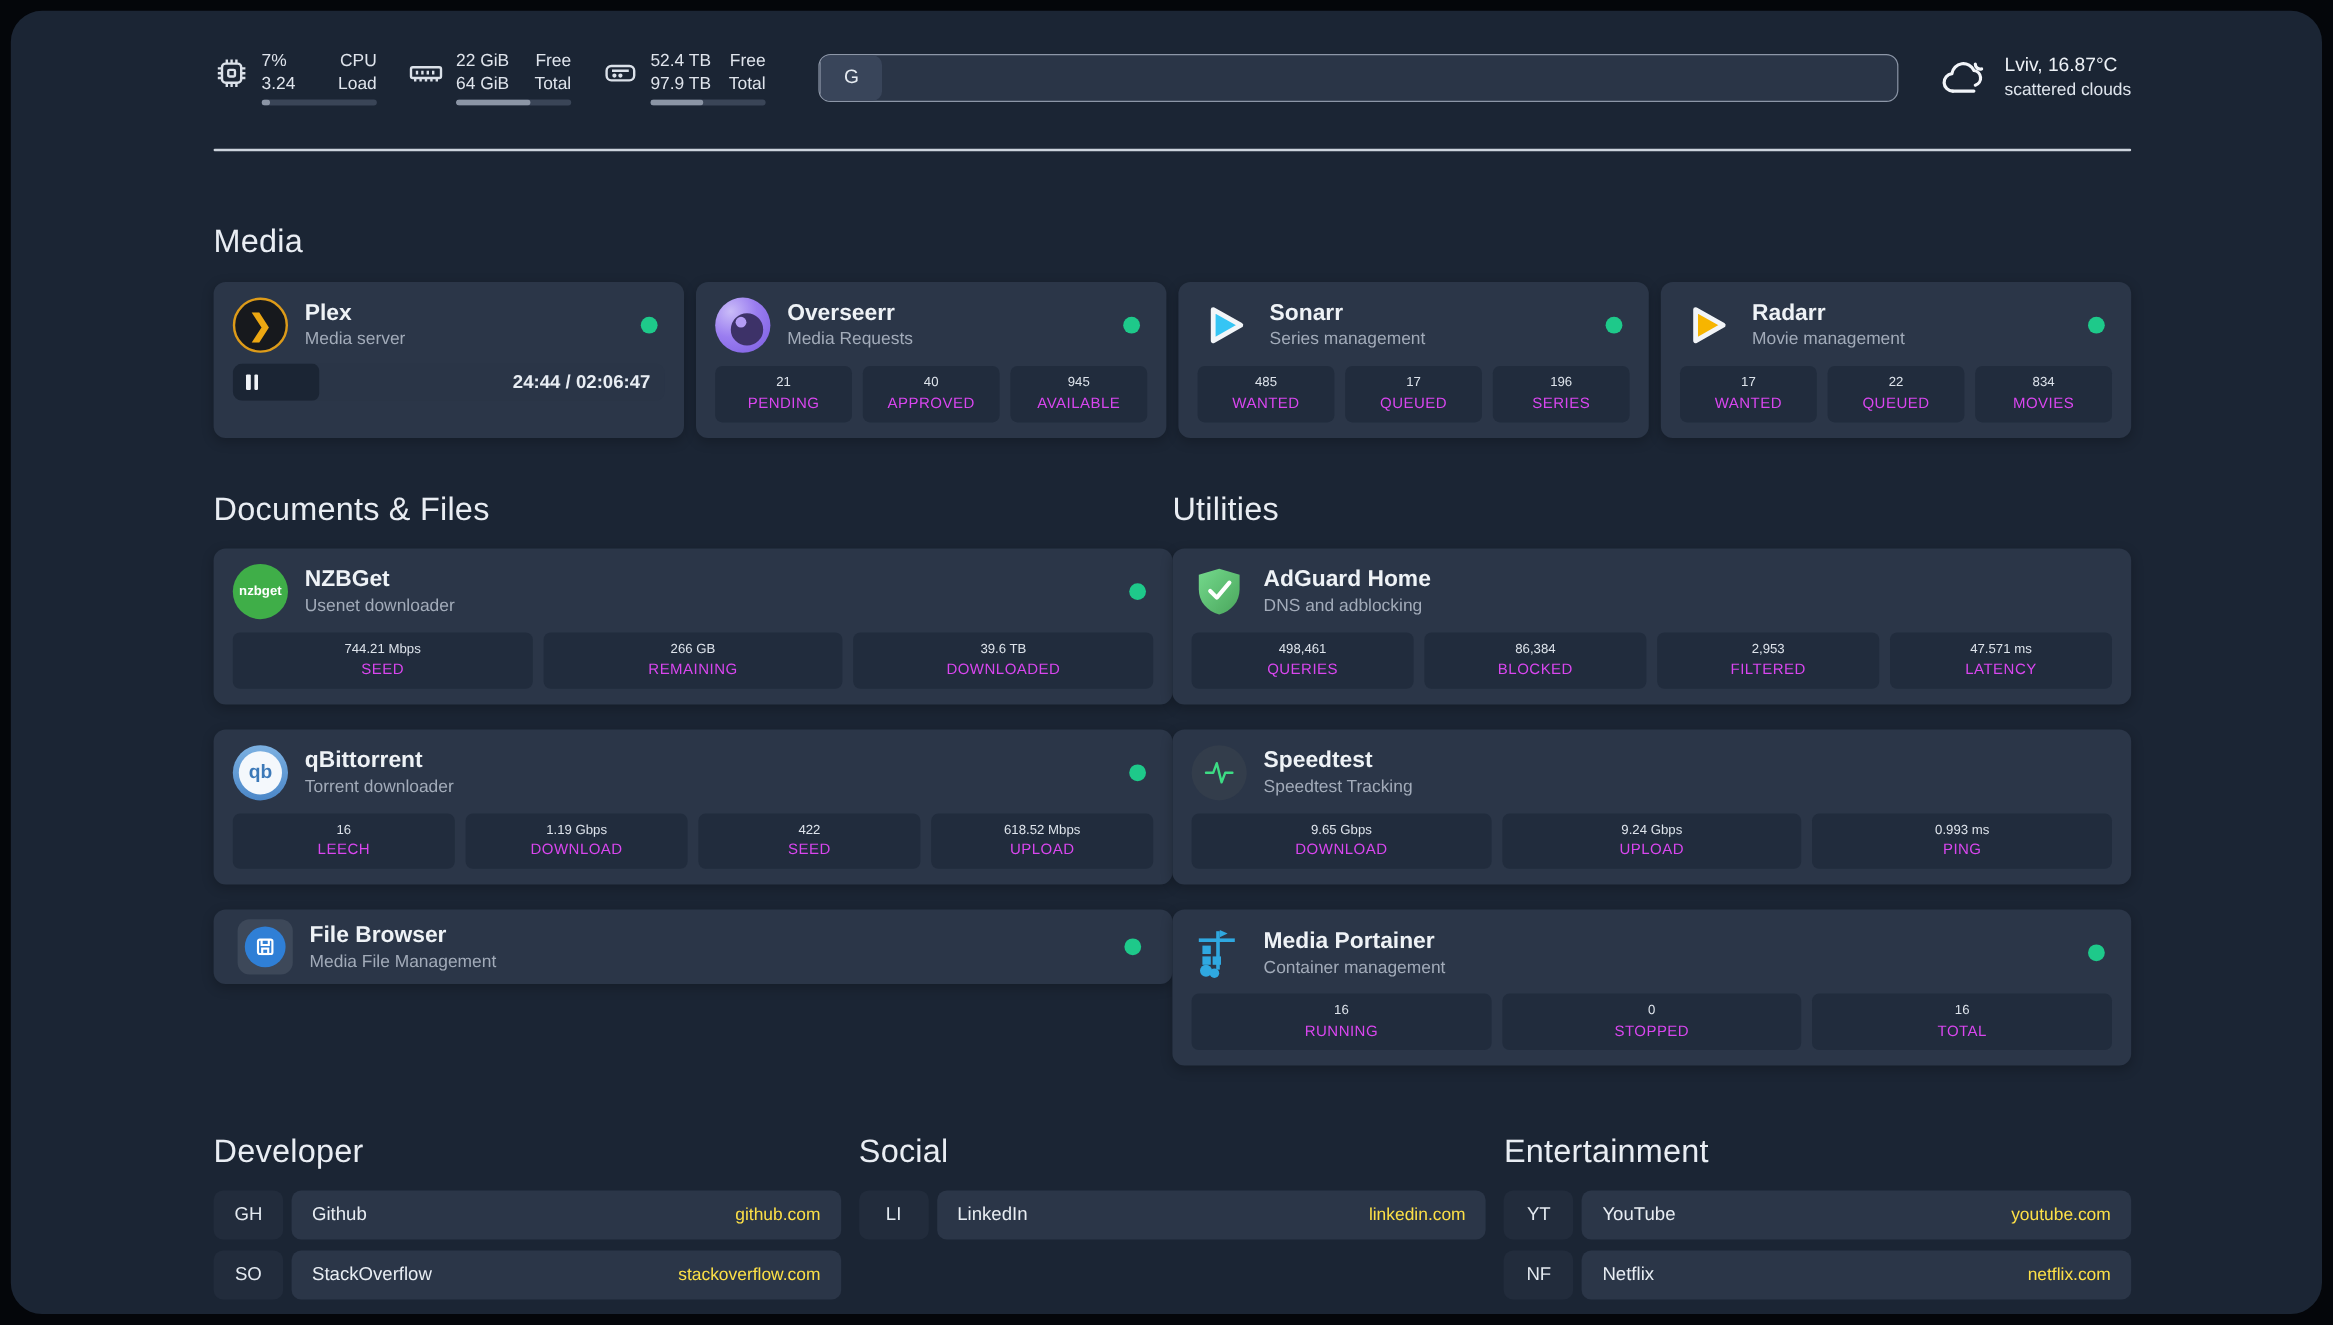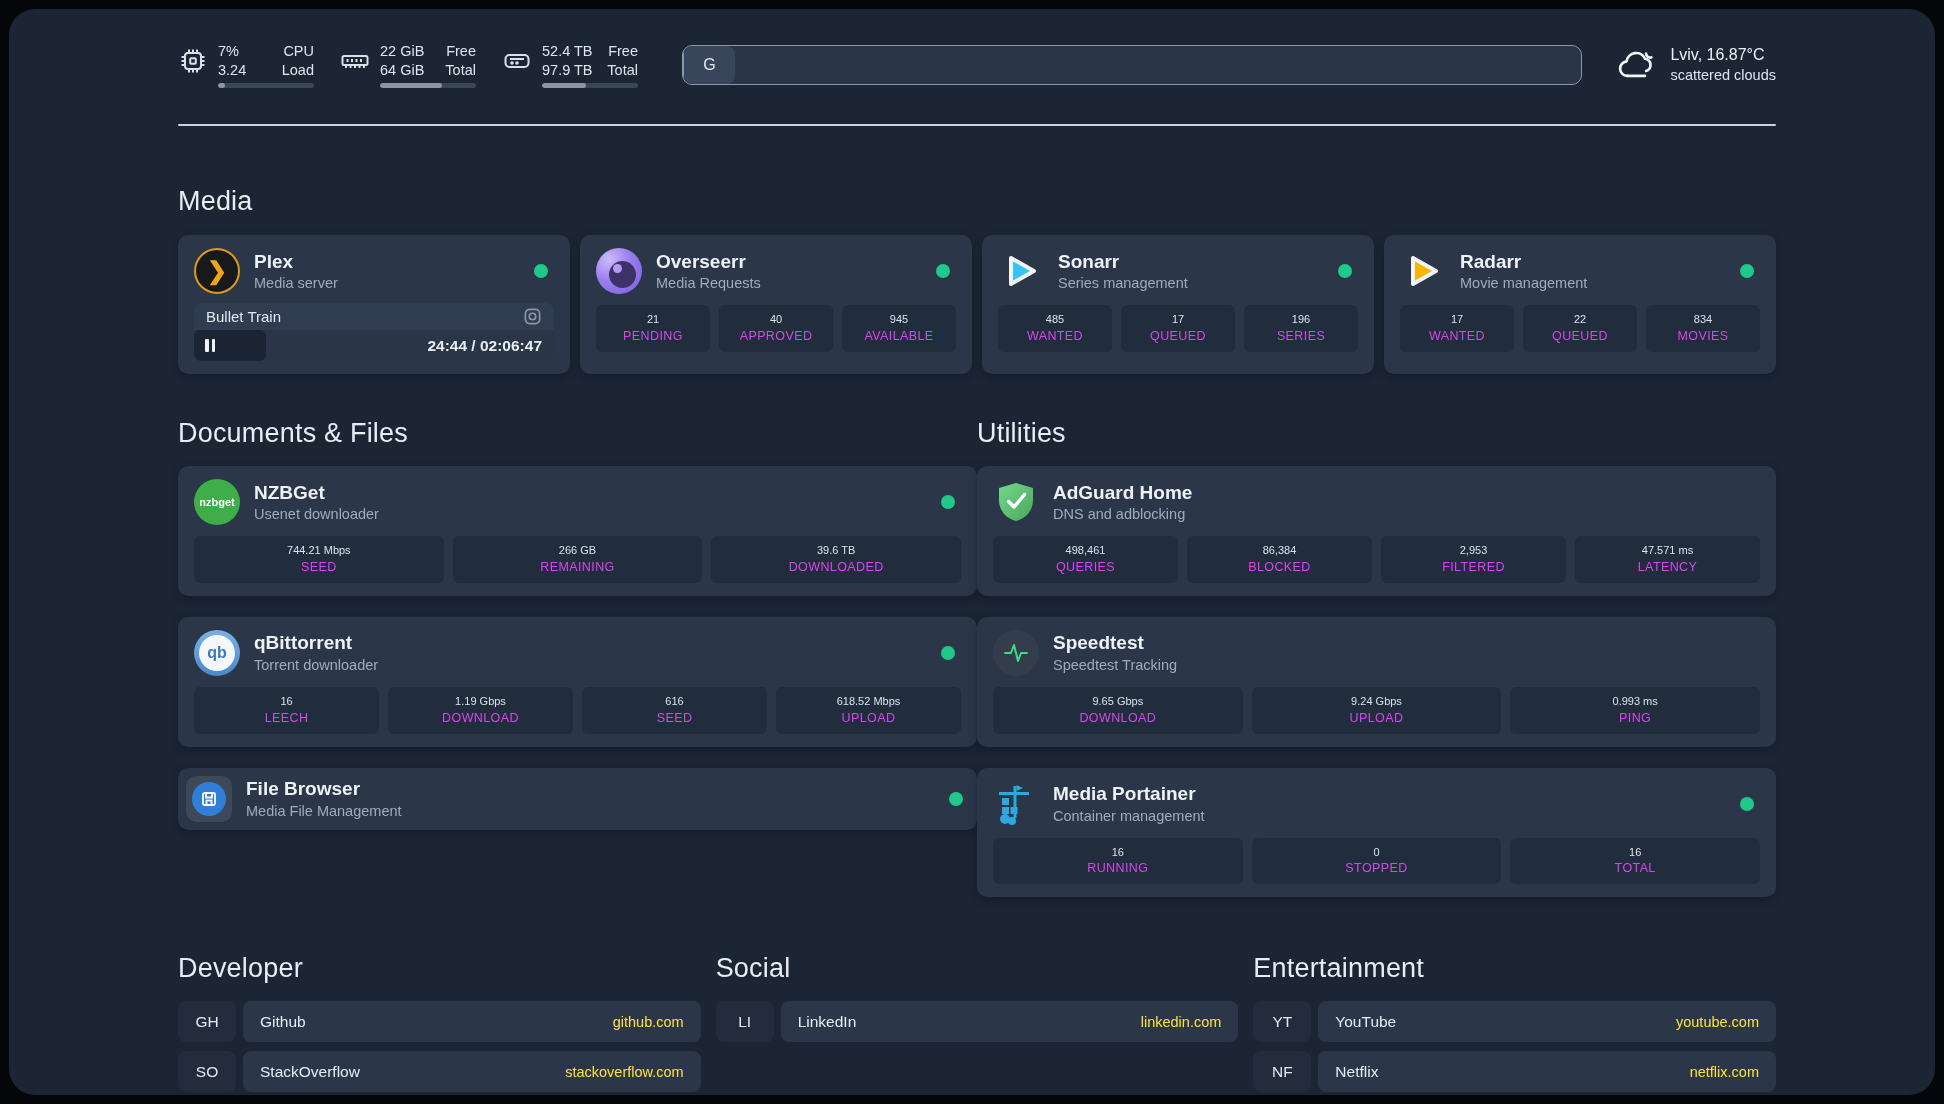--- a/index.html
+++ b/index.html
@@ -58,21 +58,21 @@
   .np-icon { width:19px; height:19px; color:#8e98a7; cursor:pointer; }
   .np-row2 { background:#2a3547; position:relative; height:31px; display:flex; align-items:center;text-align:center; }
   .np-elapsed { height:100%; width:20%; background:#1b2534; border-radius:6px;
                 display:flex; align-items:center; padding-left:11px; gap:3px; }
   .pause-bar { width:3.5px; height:13px; background:#f0f3f7; border-radius:1px; }
   .np-time { position:absolute; right:12px; color:#e8edf3; font-size:15.5px; font-weight:600; }
 
   .two-col { display:grid; grid-template-columns:1fr 1fr; gap:0; margin-top:44px; }
   .col-section .section-title { margin-bottom:17px; }
   .stack { display:flex; flex-direction:column; gap:21px; }
-  .slim { padding:8px 8px; }
+  .slim { padding:8px 20px; }
 
   
   .links-area { display:grid; grid-template-columns:1fr 1fr 1fr; gap:15px; margin-top:56px; }
   .links-col .section-title { margin-bottom:17px; }
   .link-row { display:flex; gap:7px; margin-bottom:9px; cursor:pointer; }
   .link-tag { width:58px; flex:none; background:#222c3c; border-radius:8px; display:flex;
               align-items:center; justify-content:center; color:#e3e9f0; font-size:15.5px; height:41px; }
   .link-main { flex:1; background:#2b3648; border-radius:8px; height:41px; display:flex;
                align-items:center; justify-content:space-between; padding:0 17px; }
   .link-name { color:#e8edf3; font-size:15.5px; }
@@ -197,27 +197,20 @@
         <div class="card">
           <div class="card-header">
             <div class="logo logo-plex">❯</div>
             <div class="app-texts">
               <div class="app-name">Plex</div>
               <div class="app-desc">Media server</div>
             </div>
             <div class="status-dot"></div>
           </div>
           <div class="media-panel">
-            <div class="np-row1">
-              <span class="np-title">Bullet Train</span>
-              <svg class="np-icon" viewBox="0 0 20 20" fill="none" stroke="currentColor" stroke-width="1.7">
-                <rect x="2.5" y="2.5" width="15" height="15" rx="4.5"></rect>
-                  <circle cx="10" cy="10" r="3.4"></circle>
-              </svg>
-            </div>
             <div class="np-row2">
               <div class="np-elapsed" style="width: 20%;">
                 <span class="pause-bar"></span>
                 <span class="pause-bar"></span>
               </div>
               <span class="np-time">24:44 / 02:06:47</span>
             </div>
           </div>
         </div>
 
@@ -354,21 +347,21 @@
             <div class="stats cols-4">
               <div class="stat-box">
                   <div class="stat-value">16</div>
                   <div class="stat-label">LEECH</div>
                 </div>
               <div class="stat-box">
                   <div class="stat-value">1.19 Gbps</div>
                   <div class="stat-label">DOWNLOAD</div>
                 </div>
               <div class="stat-box">
-                  <div class="stat-value">616</div>
+                  <div class="stat-value">422</div>
                   <div class="stat-label">SEED</div>
                 </div>
               <div class="stat-box">
                   <div class="stat-value">618.52 Mbps</div>
                   <div class="stat-label">UPLOAD</div>
                 </div>
             </div>
           </div>
 
           <div class="card slim">

